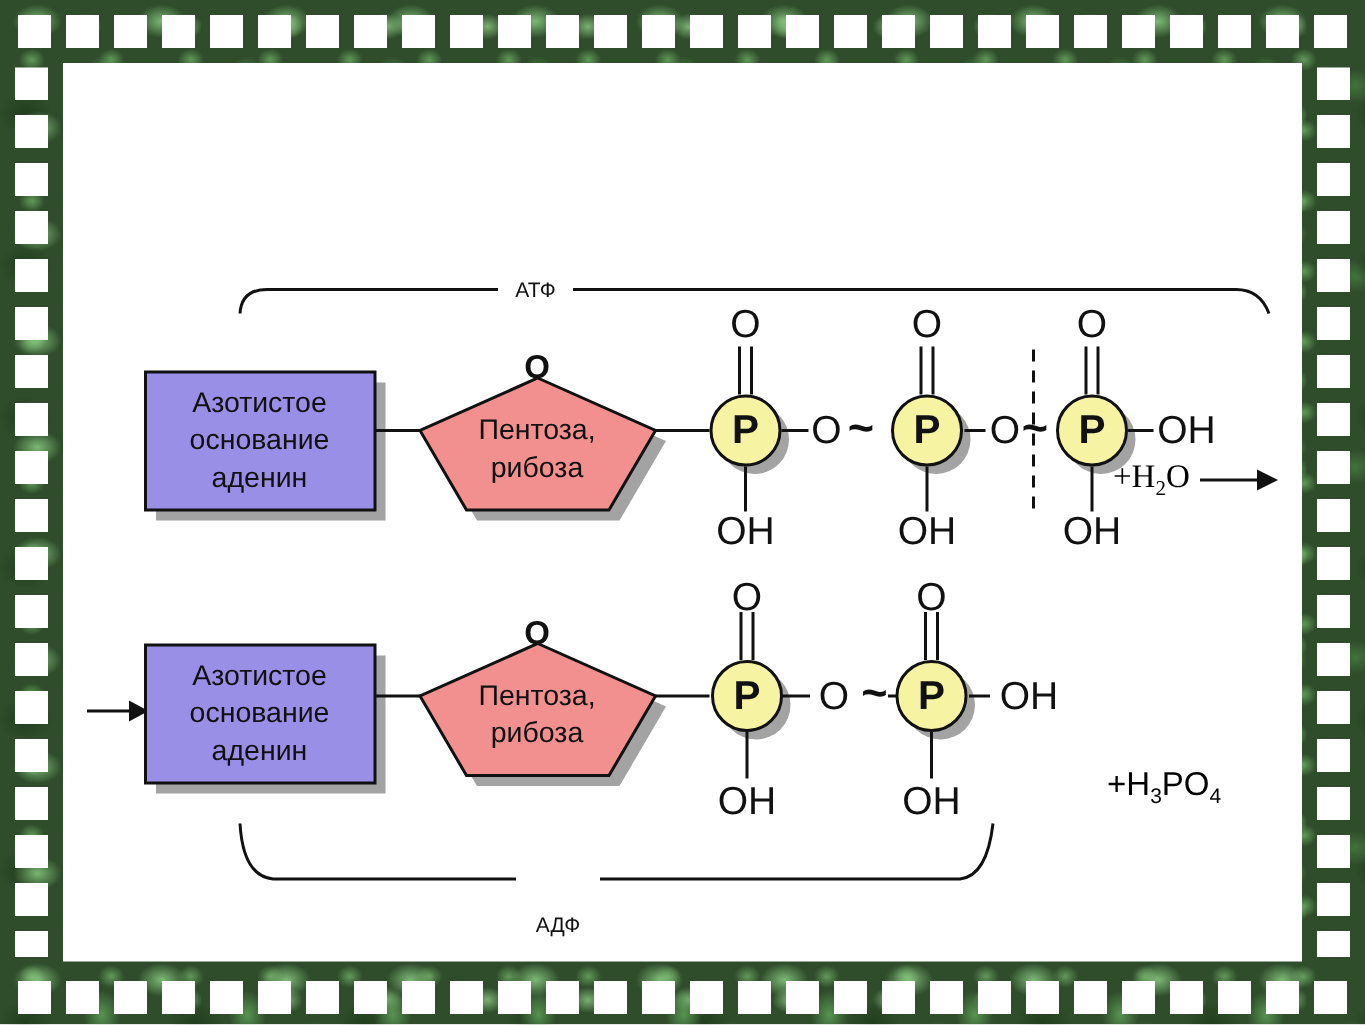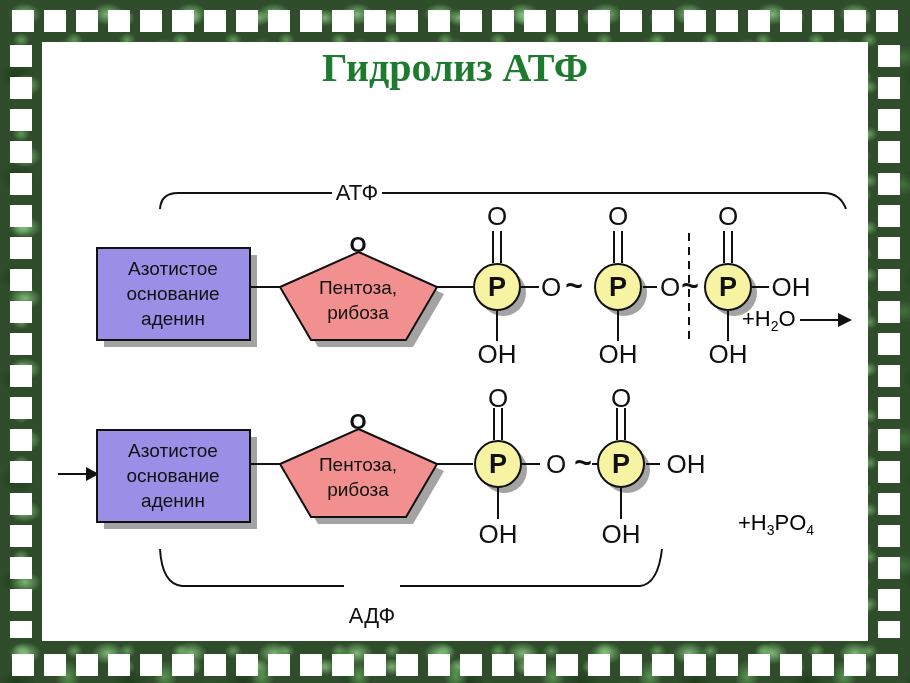--- a/index.html
+++ b/index.html
@@ -26,21 +26,21 @@
   .sp-right{right:10px;}
   .inner{position:absolute;inset:42px;background:#fff;}
   svg.diagram{position:absolute;left:0;top:0;}
   .title{position:absolute;left:455px;top:67px;transform:translate(-50%,-50%);
          font-family:"Liberation Serif",serif;font-weight:bold;font-size:40px;
          white-space:nowrap;}
   .txt{position:absolute;transform:translate(-50%,-50%);color:#111;white-space:nowrap;}
   .atom{font-size:26px;}
   .tilde{font-size:30px;font-weight:bold;}
   .p-letter{font-size:27px;font-weight:bold;}
-  .lbl{font-size:22px;}
+  .lbl{font-size:14px;}
   .blocktext{font-size:19px;line-height:1.32;text-align:center;white-space:pre-line;}
   .pent-oxy{font-size:22px;font-weight:bold;}
   .formula{position:absolute;transform:translateY(-50%);font-size:22px;white-space:nowrap;}
   .formula sub{font-size:14px;}
 </style>
 </head>
 <body>
 
 <div class="slide">
   <div class="frame"></div>
@@ -114,21 +114,20 @@
     <rect x="97" y="430" width="153" height="92" stroke="#111" stroke-width="2" fill="#9a8fe6"></rect>
     <polygon points="358.5,252 437,287 406,340 311,340 280,287" stroke="#111" stroke-width="2" fill="#f29090"></polygon>
     <polygon points="358.5,429 437,464 406,517 311,517 280,464" stroke="#111" stroke-width="2" fill="#f29090"></polygon>
     <circle cx="497" cy="287" r="23" stroke="#111" stroke-width="2" fill="#f6f3a3"></circle>
     <circle cx="618" cy="287" r="23" stroke="#111" stroke-width="2" fill="#f6f3a3"></circle>
     <circle cx="728" cy="287" r="23" stroke="#111" stroke-width="2" fill="#f6f3a3"></circle>
     <circle cx="498" cy="464" r="23" stroke="#111" stroke-width="2" fill="#f6f3a3"></circle>
     <circle cx="621" cy="464" r="23" stroke="#111" stroke-width="2" fill="#f6f3a3"></circle>
   </svg>
 
-  <div class="title" style="color: rgb(30, 122, 46);">Гидролиз АТФ</div>
 
   <span class="txt lbl" style="left:357px;top:193px;">АТФ</span>
   <span class="txt lbl" style="left:372px;top:616px;">АДФ</span>
 
   <span class="txt blocktext" style="left:173px;top:294px;">Азотистое
 основание
 аденин</span>
   <span class="txt pent-oxy" style="left:358px;top:245px;">О</span>
   <span class="txt blocktext" style="left:358px;top:300px;">Пентоза,
 рибоза</span>
@@ -139,21 +138,21 @@
   <span class="txt atom" style="left:618px;top:216px;">O</span>
   <span class="txt atom" style="left:728px;top:216px;">O</span>
   <span class="txt atom" style="left:497px;top:354px;">OH</span>
   <span class="txt atom" style="left:618px;top:354px;">OH</span>
   <span class="txt atom" style="left:728px;top:354px;">OH</span>
   <span class="txt atom" style="left:551px;top:287px;">O</span>
   <span class="txt atom" style="left:670px;top:287px;">O</span>
   <span class="txt tilde" style="left:574px;top:286px;">~</span>
   <span class="txt tilde" style="left:690px;top:286px;">~</span>
   <span class="txt atom" style="left:791px;top:287px;">OH</span>
-  <div class="formula" style="left:742px;top:320px;"><span>+H</span><sub>2</sub><span>O</span></div>
+  <div class="formula" style="left:742px;top:320px;font-family:Liberation Serif, serif;"><span>+H</span><sub>2</sub><span>O</span></div>
 
   <span class="txt blocktext" style="left:173px;top:476px;">Азотистое
 основание
 аденин</span>
   <span class="txt pent-oxy" style="left:358px;top:422px;">О</span>
   <span class="txt blocktext" style="left:358px;top:477px;">Пентоза,
 рибоза</span>
   <span class="txt p-letter" style="left:498px;top:464px;">P</span>
   <span class="txt p-letter" style="left:621px;top:464px;">P</span>
   <span class="txt atom" style="left:498px;top:398px;">O</span>

